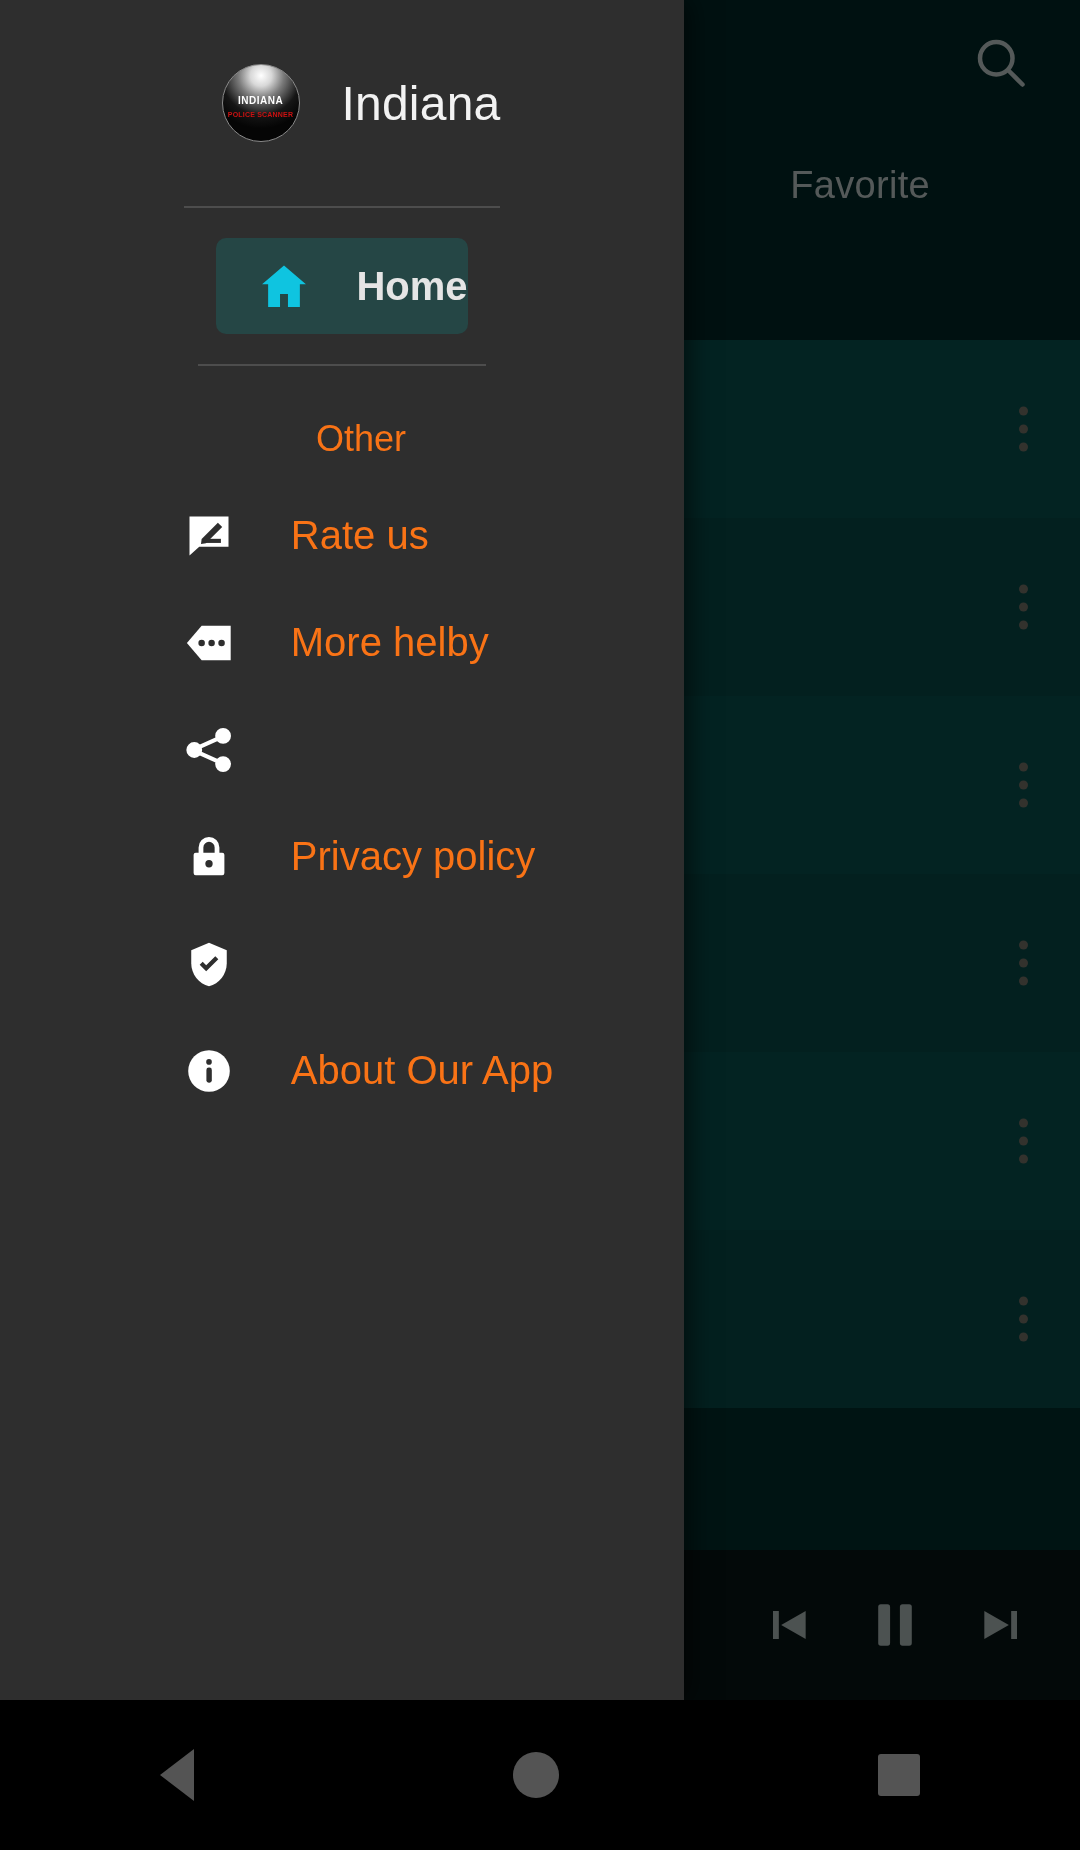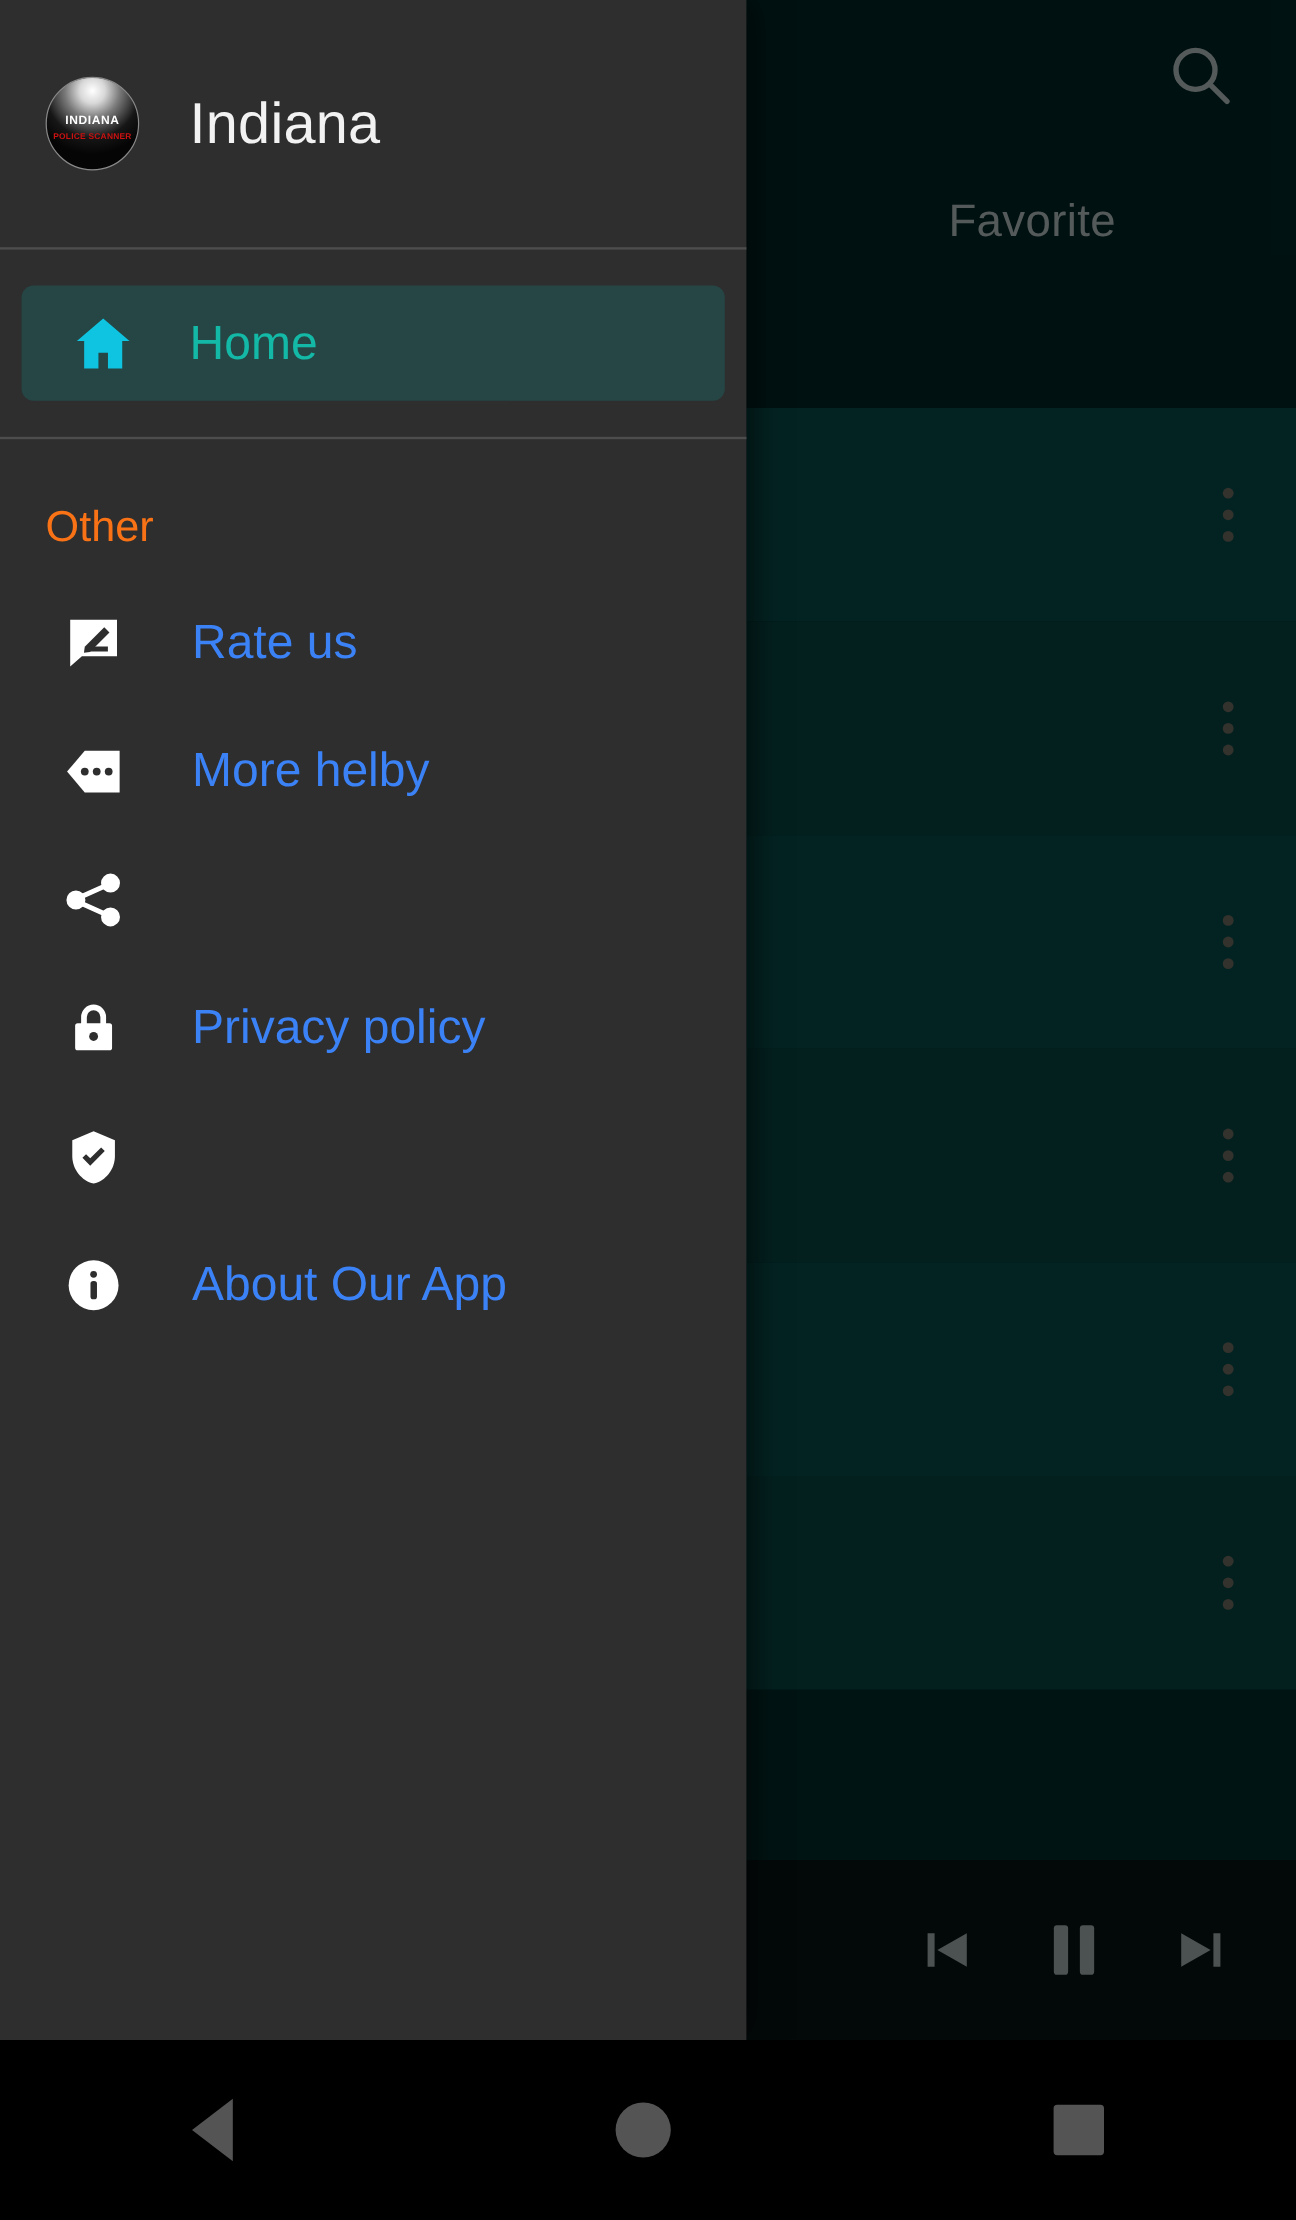--- a/index.html
+++ b/index.html
@@ -76,24 +76,24 @@
   .nav-home { width:46px; height:46px; border-radius:50%; background:#9a9a9a; }
   .nav-recent { width:42px; height:42px; background:#9a9a9a; border-radius:3px; }
 
   
   #scrim {
     position:absolute; inset:0; background:rgba(0,0,0,0.45);
   }
 
   
   #drawer {
-    position:absolute; top:0; left:0; width:622px; height:1700px;
+    position:absolute; top:0; left:0; width:684px; height:1700px;
     background:#2e2e2e;
     box-shadow:6px 0 24px rgba(0,0,0,0.55);
-    display:flex; flex-direction:column;
+    display:flex; flex-direction:column;align-items:center;
   }
   .drawer-header {
     height:208px; flex:0 0 auto;
     display:flex; align-items:center;
     padding-left:38px;
     border-bottom:2px solid #4d4d4d;
   }
   .logo {
     width:78px; height:78px; border-radius:50%;
     background:
@@ -119,33 +119,33 @@
     border-bottom:2px solid #4d4d4d;
   }
   .nav-item {
     display:flex; align-items:center;
     height:96px; margin:0 18px; padding-left:40px;
     border-radius:10px;
   }
   .nav-item.selected { background:#254645; }
   .nav-item .ni-icon { width:58px; display:flex; align-items:center; justify-content:flex-start; }
   .nav-item .ni-label { margin-left:42px; font-size:40px; color:#efefef; }
-  .nav-item.selected .ni-label { color:#14b8a6; }
+  .nav-item.selected .ni-label { color:#e5e5e5;font-weight:bold; }
 
   .section-title {
     color:#f97316; font-size:36px;
     padding:52px 0 22px 38px;
   }
 
   .drawer-list { flex:1 1 auto; }
   .list-item {
     display:flex; align-items:center; height:107px; padding-left:48px;
   }
   .li-icon { width:60px; display:flex; align-items:center; justify-content:center; flex:0 0 auto; }
-  .li-label { margin-left:52px; font-size:40px; color:#3b82f6; white-space:nowrap; }
+  .li-label { margin-left:52px; font-size:40px; color:#f97316; white-space:nowrap; }
 
   svg { display:block; }
 </style>
 </head>
 <body>
 
 <div id="bg-app">
 
   <div class="bg-appbar">
     <div class="search-icon-wrap">

